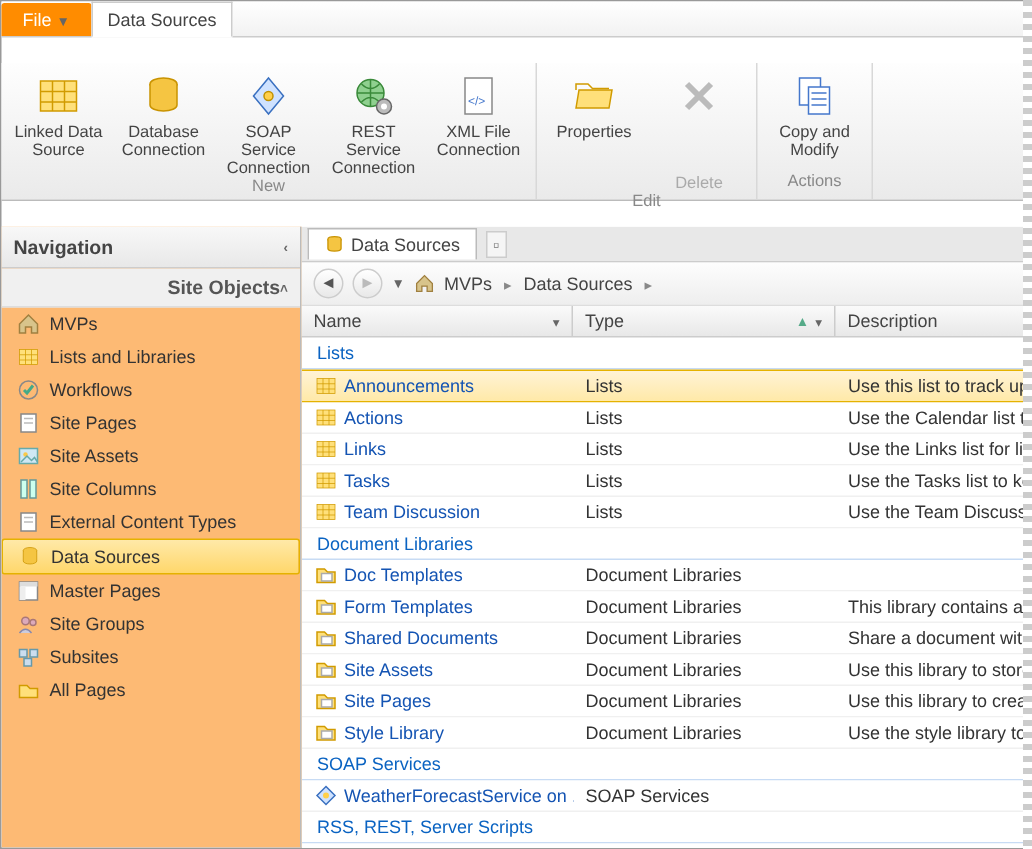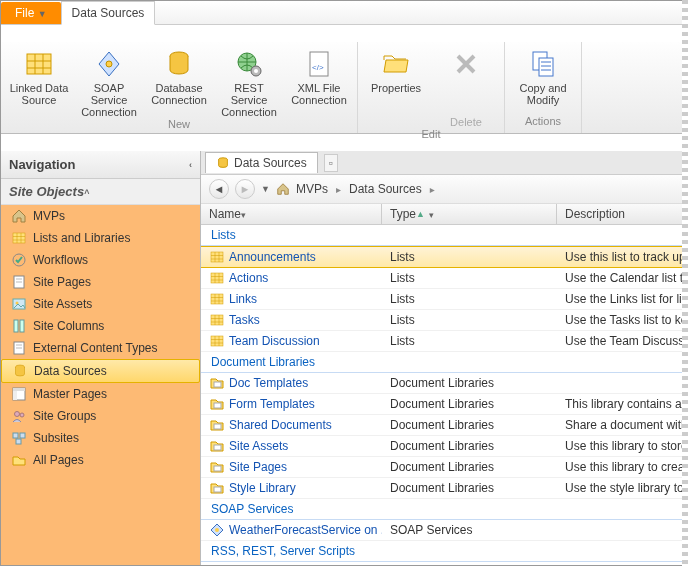--- a/index.html
+++ b/index.html
@@ -16,35 +16,35 @@
   .ritem { display:flex; flex-direction:column; align-items:center; width:64px; cursor:pointer; }
   .ritem .ricon { width:32px; height:32px; margin-top:2px; }
   .ritem .rlabel { font-size:11px; color:#444; text-align:center; line-height:12px; margin-top:2px; }
   .ritem.disabled .rlabel { color:#aaa;margin-top:36px; }
   .rgroup-label { font-size:11px; color:#888; padding-bottom:2px; }
   
   .body { display:flex; flex:1; overflow:hidden; }
   
   .nav { width:200px; border-right:1px solid #bbb; background:#fdba74; display:flex; flex-direction:column; }
   .nav-header { font-size:13px; font-weight:600; color:#444; padding:6px 8px; border-bottom:1px solid #ccc; display:flex; justify-content:space-between; align-items:center; background:linear-gradient(#f8f8f8,#e8e8e8);}
-  .nav-section { font-size:13px; font-weight:600; color:#555; padding:5px 8px; border-bottom:1px solid #ddd; display:flex; justify-content:flex-start; align-items:center; background:#f0f0f0;font-style:italic;}
+  .nav-section { font-size:13px; font-weight:600; color:#555; padding:5px 8px; border-bottom:1px solid #ddd; display:flex; justify-content:flex-end; align-items:center; background:#f0f0f0;}
   .nav-items { flex:1; overflow:auto; }
   .nav-item { display:flex; align-items:center; gap:6px; padding:3px 10px; font-size:12px; color:#333; cursor:pointer; }
   .nav-item .nicon { width:16px; height:16px; flex-shrink:0; }
   .nav-item.selected { background:linear-gradient(#ffe9a8,#ffd76b); border:1px solid #e5b200; border-radius:2px; }
   
   .main { flex:1; display:flex; flex-direction:column; overflow:hidden; }
   .content-tabs { display:flex; align-items:center; height:24px; background:#e8e8e8; border-bottom:1px solid #ccc; }
   .ctab { display:flex; align-items:center; gap:4px; background:#fff; border:1px solid #bbb; border-bottom:none; padding:3px 10px; font-size:12px; color:#444; margin-left:4px; }
   .breadcrumb { display:flex; align-items:center; gap:6px; padding:4px 8px; font-size:12px; color:#444; border-bottom:1px solid #ddd; background:linear-gradient(#fdfdfd,#eee);}
   .bc-btn { width:20px; height:20px; border:1px solid #ccc; border-radius:50%; display:flex; align-items:center; justify-content:center; font-size:11px; color:#555; background:linear-gradient(#fff,#e8e8e8);}
   .bc-btn.disabled { color:#bbb; }
   .bc-sep::after { content:"▸"; color:#888; margin:0 2px; font-size:10px;}
   .cols { display:flex; font-size:12px; color:#444; background:linear-gradient(#fafafa,#e8e8e8); border-bottom:1px solid #ccc; }
-  .col { border-right:1px solid #ccc; padding:3px 8px; display:flex; align-items:center; }
+  .col { border-right:1px solid #ccc; padding:3px 8px; display:flex; align-items:center; justify-content:space-between; }
   .col .drop::after { content:"▾"; color:#666; font-size:9px; }
   .col-name { width:181px; } .col-type { width:175px; } .col-desc { flex:1; border-right:none; }
   .grid { flex:1; overflow:auto; position:relative; }
   .ghdr { font-size:12px; color:#0a63c2; padding:3px 10px; border-bottom:1px solid #c7dbf4; background:#fff; }
   .row { display:flex; font-size:12px; color:#333; border-bottom:1px solid #f0f0f0; background:#fff; }
   .row.sel { background:linear-gradient(#fff3d6,#ffe9a8); border-top:1px solid #e5b200; border-bottom:1px solid #e5b200; }
   .cell { padding:2px 8px; display:flex; align-items:center; gap:4px; white-space:nowrap; overflow:hidden; }
   .cell-name { width:181px; color:#1454b3; }
   .cell-name .gicon { width:16px; height:16px; flex-shrink:0; }
   .cell-type { width:175px; }
@@ -71,32 +71,32 @@
                 <line x1="4" y1="13" x2="28" y2="13" stroke="#d19b00"></line>
                 <line x1="4" y1="20" x2="28" y2="20" stroke="#d19b00"></line>
                 <line x1="12" y1="6" x2="12" y2="26" stroke="#d19b00"></line>
                 <line x1="20" y1="6" x2="20" y2="26" stroke="#d19b00"></line>
               </svg></div>
             <div class="rlabel">Linked Data
 Source</div>
           </div>
           <div class="ritem">
             <div class="ricon"><svg viewBox="0 0 32 32">
+                <ellipse cx="16" cy="8" rx="9" ry="4" fill="#f5c542" stroke="#c99300"></ellipse>
+                <path d="M7 8 v14 a9 4 0 0 0 18 0 V8" fill="#f5c542" stroke="#c99300"></path>
+              </svg></div>
+            <div class="rlabel">Database
+Connection</div>
+          </div>
+          <div class="ritem">
+            <div class="ricon"><svg viewBox="0 0 32 32">
                 <path d="M16 4 L26 16 L16 28 L6 16 Z" fill="#cfe2ff" stroke="#3a70c0"></path>
                 <circle cx="16" cy="16" r="3" fill="#ffcf4a" stroke="#c09000"></circle>
               </svg></div>
             <div class="rlabel">SOAP Service
-Connection</div>
-          </div>
-          <div class="ritem">
-            <div class="ricon"><svg viewBox="0 0 32 32">
-                <ellipse cx="16" cy="8" rx="9" ry="4" fill="#f5c542" stroke="#c99300"></ellipse>
-                <path d="M7 8 v14 a9 4 0 0 0 18 0 V8" fill="#f5c542" stroke="#c99300"></path>
-              </svg></div>
-            <div class="rlabel">Database
 Connection</div>
           </div>
           <div class="ritem">
             <div class="ricon"><svg viewBox="0 0 32 32">
                 <circle cx="14" cy="14" r="9" fill="#8fd08f" stroke="#3a8a3a"></circle>
                 <path d="M5 14 h18 M14 5 v18 M8 8 q6 6 12 0 M8 20 q6 -6 12 0" stroke="#3a8a3a" fill="none"></path>
                 <circle cx="23" cy="23" r="5" fill="#bbb" stroke="#666"></circle>
                 <circle cx="23" cy="23" r="2" fill="#fff"></circle>
               </svg></div>
             <div class="rlabel">REST Service

